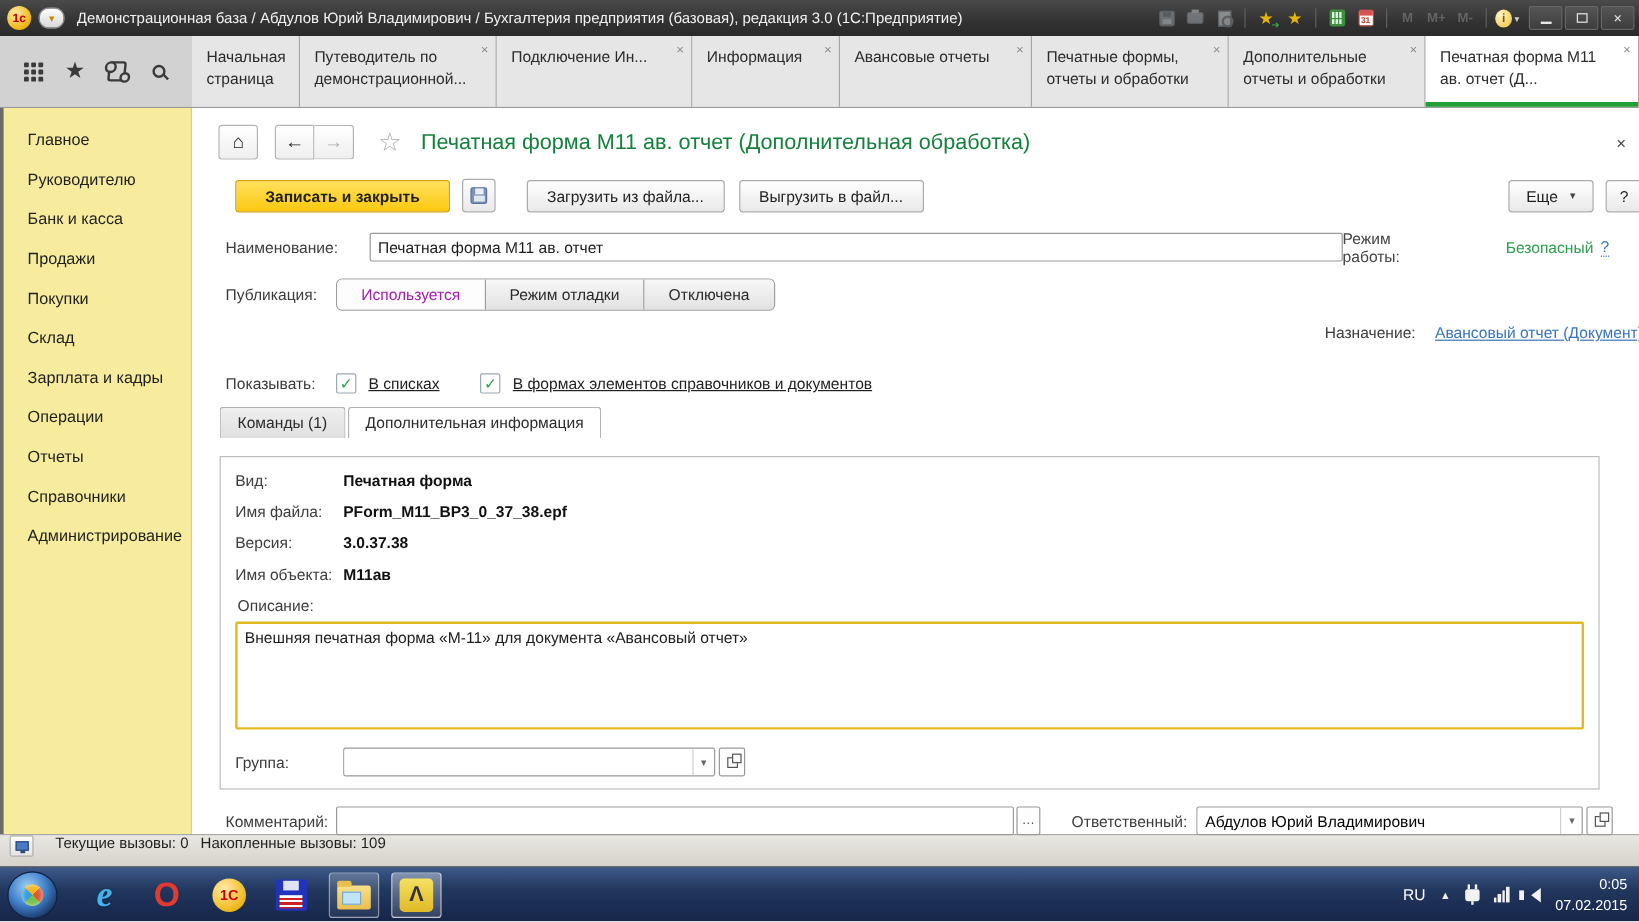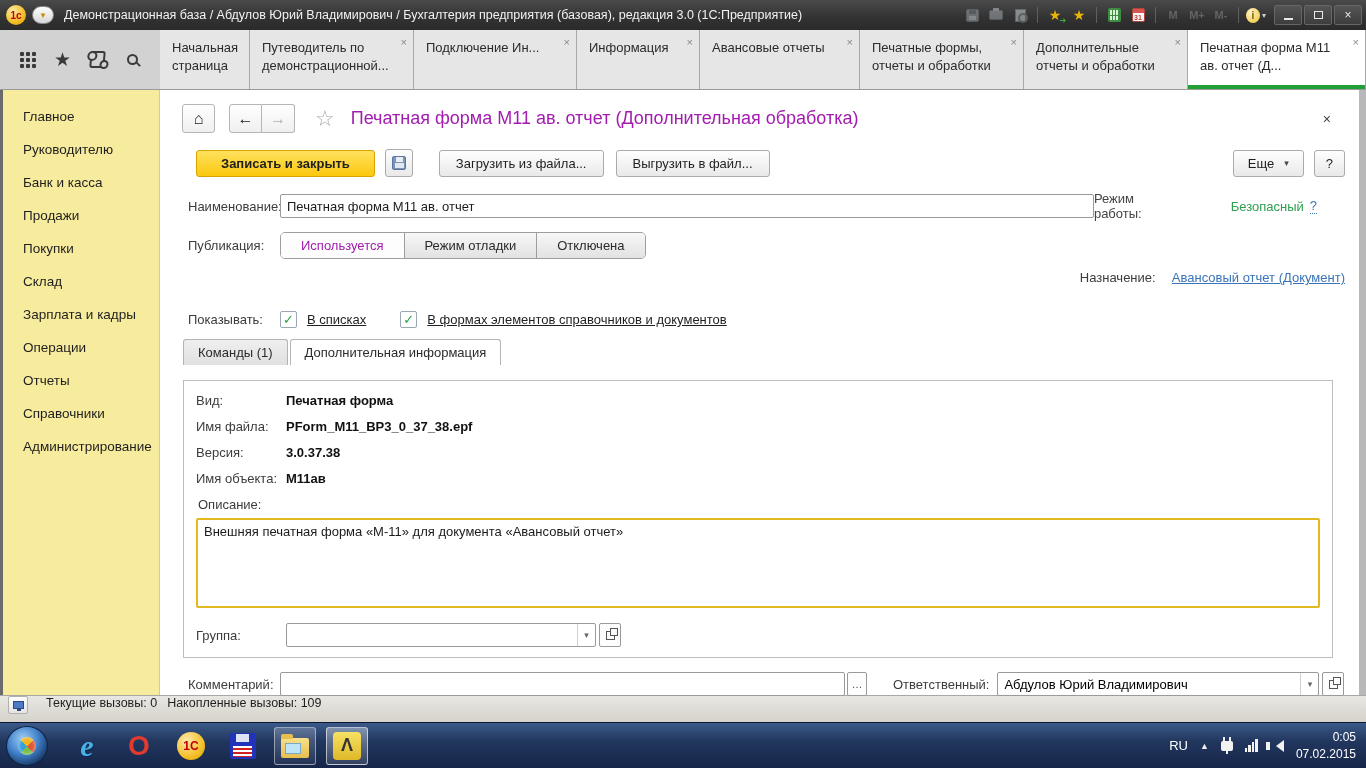--- a/index.html
+++ b/index.html
@@ -62,41 +62,41 @@
   .sidebar { width:160px; background:#f7eb9e; border-right:1px solid #e3cf6a; border-left:3px solid #6b6b6b; padding-top:10px; flex-shrink:0; }
   .side-item { padding:9px 10px 9px 20px; font-size:13.5px; color:#1f1f1f; white-space:nowrap; cursor:pointer; }
   .content { flex:1; background:#fff; position:relative; display:flex; flex-direction:column; border-right:7px solid #b8b8b8; }
 
   .content-header { display:flex; align-items:center; padding:14px 14px 4px 22px; }
   .nav-btn { width:33px; height:29px; border:1px solid #b5b5b5; border-radius:3px; background:linear-gradient(#fff,#efefef); display:flex; align-items:center; justify-content:center; font-size:16px; color:#222; }
   .nav-group { display:flex; margin-left:14px; }
   .nav-group .nav-btn:first-child { border-radius:3px 0 0 3px; }
   .nav-group .nav-btn:last-child { border-radius:0 3px 3px 0; border-left:none; color:#b0b0b0; }
   .fav-star { font-size:22px; color:#a8a8a8; margin:0 16px 0 20px; }
-  .page-title { font-size:18px; color:#a21caf; flex:1; white-space:nowrap; overflow:hidden; }
+  .page-title { font-size:18px; color:#15803d; flex:1; white-space:nowrap; overflow:hidden; }
   .form-close { font-size:14px; color:#444; padding:0 14px; }
 
   .toolbar { display:flex; align-items:center; padding:12px 14px 10px 36px; }
   .btn { border:1px solid #ababab; border-radius:3px; background:linear-gradient(#fefefe,#e9e9e9); padding:5px 16px; font-size:13px; color:#1f1f1f; }
   .btn-primary { background:linear-gradient(#ffe15e,#fcc80f); border:1px solid #d8a400; font-weight:bold; padding:5px 24px; }
   .btn-save-mini { width:28px; height:28px; margin-left:10px; display:flex; align-items:center; justify-content:center; border:1px solid #ababab; border-radius:3px; background:linear-gradient(#fefefe,#e9e9e9); }
   .mini-floppy { width:14px; height:14px; background:#7d94b8; border:1px solid #5a73a0; border-radius:2px; position:relative; }
   .mini-floppy::before { content:""; position:absolute; left:3px; top:0; width:7px; height:5px; background:#e9eef5; }
   .mini-floppy::after { content:""; position:absolute; left:2px; bottom:1px; width:9px; height:5px; background:#dfe7f2; }
   .toolbar .gap { width:26px; } .toolbar .gap-sm { width:12px; }
   .toolbar-right { margin-left:auto; display:flex; align-items:center; gap:10px; }
   .btn-more { display:flex; align-items:center; gap:10px; padding:5px 14px; }
   .btn-more .caret { font-size:9px; color:#444; }
   .btn-help { padding:5px 11px; }
 
   .form-area { padding:4px 14px 0 28px; flex:1; }
   .frow { display:flex; align-items:center; margin-bottom:11px; }
   .flabel { width:92px; color:#3c3c3c; flex-shrink:0; }
   .txt-input { height:24px; border:1px solid #9a9a9a; border-radius:2px; padding:0 6px; font-size:13px; font-family:inherit; color:#1c1c1c; background:#fff; }
-  .name-input { width:845px; }
+  .name-input { width:845px;margin-left:28px; }
   .mode-info { margin-left:auto; margin-right:28px; display:flex; gap:6px; align-items:center; }
   .mode-label { color:#444; }
   .mode-value { color:#2e9e4f;padding-left:48px; }
   .mode-help { color:#3a74b8; border-bottom:1px dotted #3a74b8; }
 
   .seg { display:inline-flex; border:1px solid #9e9e9e; border-radius:5px; overflow:hidden; }
   .seg-btn { padding:5px 20px; background:linear-gradient(#f7f7f7,#e2e2e2); border-left:1px solid #9e9e9e; color:#2b2b2b; }
   .seg-btn:first-child { border-left:none; }
   .seg-btn.sel { background:#fdfdfd; color:#a21caf; }
 

